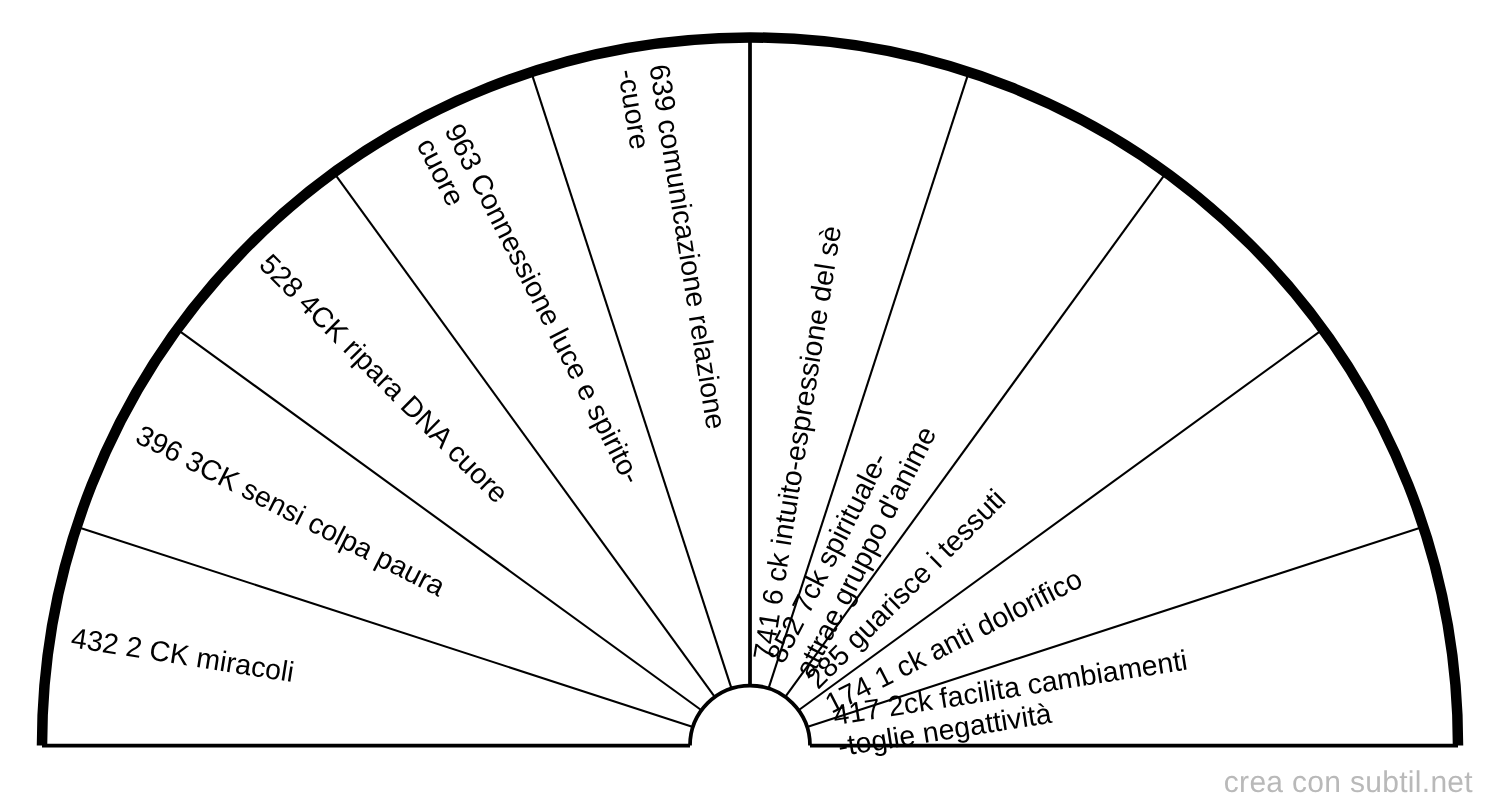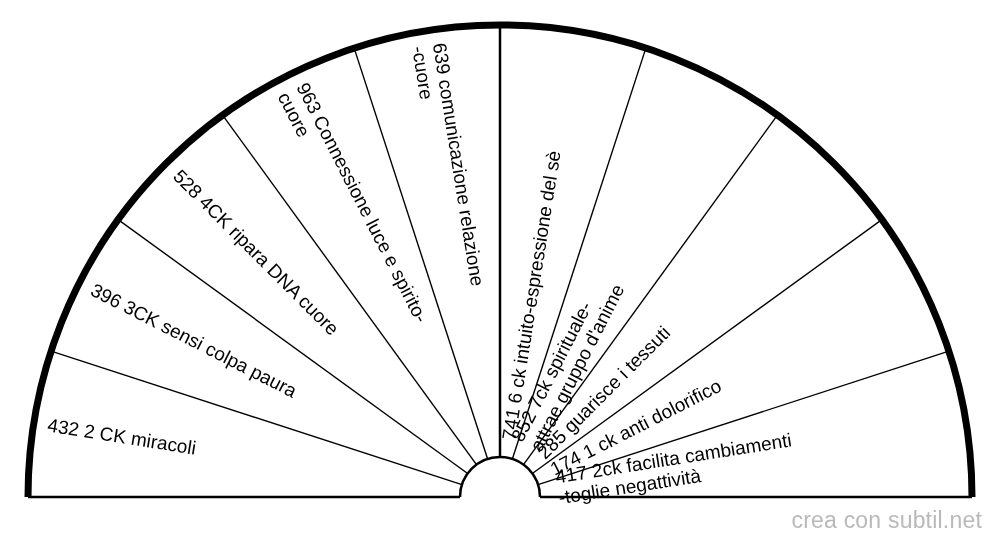--- a/index.html
+++ b/index.html
@@ -32,21 +32,21 @@
     font-family: "Liberation Sans", sans-serif;
     font-size: 19px;
     fill: #000000;
     white-space: pre;
   }
   .footer {
     position: absolute;
     right: 18px;
     bottom: 6px;
     font-family: "Liberation Sans", sans-serif;
-    font-size: 23px;
+    font-size: 20px;
     color: #b9b9b9;
     letter-spacing: 0.2px;
   }
   .footer .brand {
     color: #b9b9b9;
   }
 </style>
 </head>
 <body>
 

